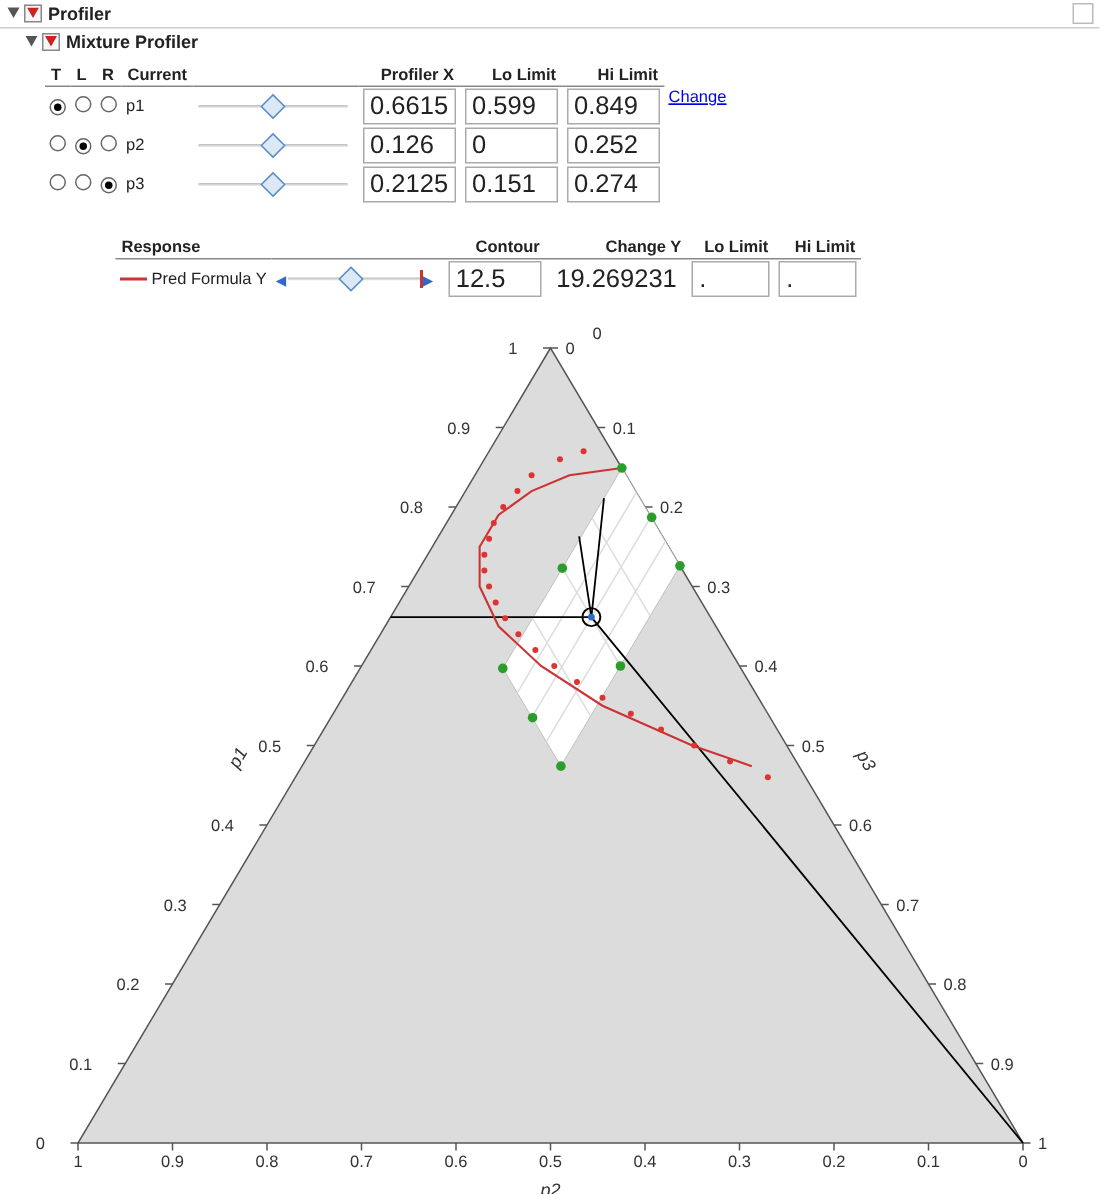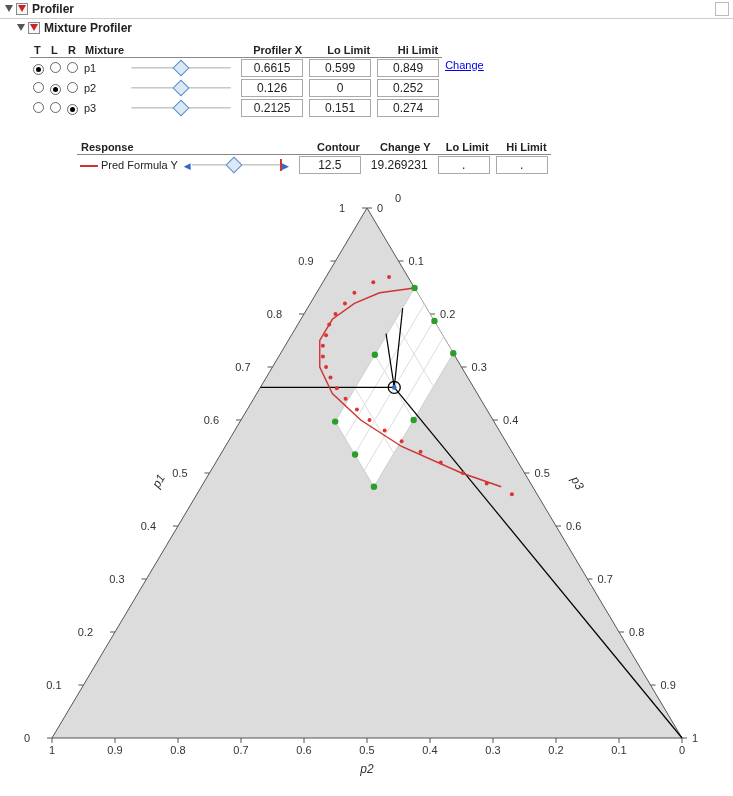--- a/index.html
+++ b/index.html
@@ -16,21 +16,21 @@
   .panel { padding:6px 18px 4px 30px; }
   table.factor { border-collapse:collapse; }
   table.factor th { font-weight:bold; font-size:11px; text-align:left; padding:1px 4px; border-bottom:1px solid #888; }
   table.factor th.r { text-align:right; }
   table.factor td { padding:1px 3px; font-size:11px; }
   .radio { width:11px; height:11px; border:1px solid #666; border-radius:50%; display:inline-flex; align-items:center; justify-content:center; background:#fff; }
   .radio.selected::after { content:""; width:5px; height:5px; background:#000; border-radius:50%; }
   .slider { position:relative; width:100px; height:14px; }
   .slider .track { position:absolute; left:0; right:0; top:6px; height:2px; background:linear-gradient(#bbb,#eee); border-radius:1px; }
   .slider .thumb { position:absolute; top:1px; width:12px; height:12px; border:1px solid #5a8cc7; background:#dbe9f7; transform:translateX(-50%) rotate(45deg); }
-  .numcell { border:1px solid #aaa; text-align:center; padding:1px 4px; font-size:12px; background:#fff; min-width:62px; }
+  .numcell { border:1px solid #aaa; text-align:left; padding:1px 4px; font-size:17px; background:#fff; min-width:62px; }
   .link { color:#1559c0; text-decoration:underline; padding-left:20px; vertical-align:top;margin-top:40px; }
 
   table.response { border-collapse:collapse; margin-top:22px; }
   table.response th { font-weight:bold; text-align:right; padding:1px 4px; border-bottom:1px solid #888; }
   table.response th.l { text-align:left; }
   table.response td { padding:1px 3px; font-size:11px; }
   .linemark { display:inline-block; width:18px; height:2px; background:#c33; vertical-align:middle; margin-right:3px; }
   .slider-wide { width:105px; position:relative; height:14px; display:inline-block; vertical-align:middle; }
   .slider-wide .track { position:absolute; left:8px; right:8px; top:6px; height:2px; background:linear-gradient(#bbb,#eee);}
   .slider-wide .thumb { position:absolute; top:1px; width:12px; height:12px; border:1px solid #5a8cc7; background:#dbe9f7; transform:translateX(-50%) rotate(45deg); }
@@ -76,21 +76,21 @@
   <span>Mixture Profiler</span>
 </div>
 
 <div class="panel">
   <table class="factor">
     <tbody>
         <tr>
       <th>T</th>
       <th>L</th>
       <th>R</th>
-      <th>Mixture</th>
+      <th>Current</th>
       <th style="width:110px"></th>
       <th class="r">Profiler X</th>
       <th class="r">Lo Limit</th>
       <th class="r">Hi Limit</th>
       <th style="border:none"></th>
     </tr>
     </tbody>
       <tbody id="factor-rows">
         <tr>
           <td><span class="radio selected"></span></td>

